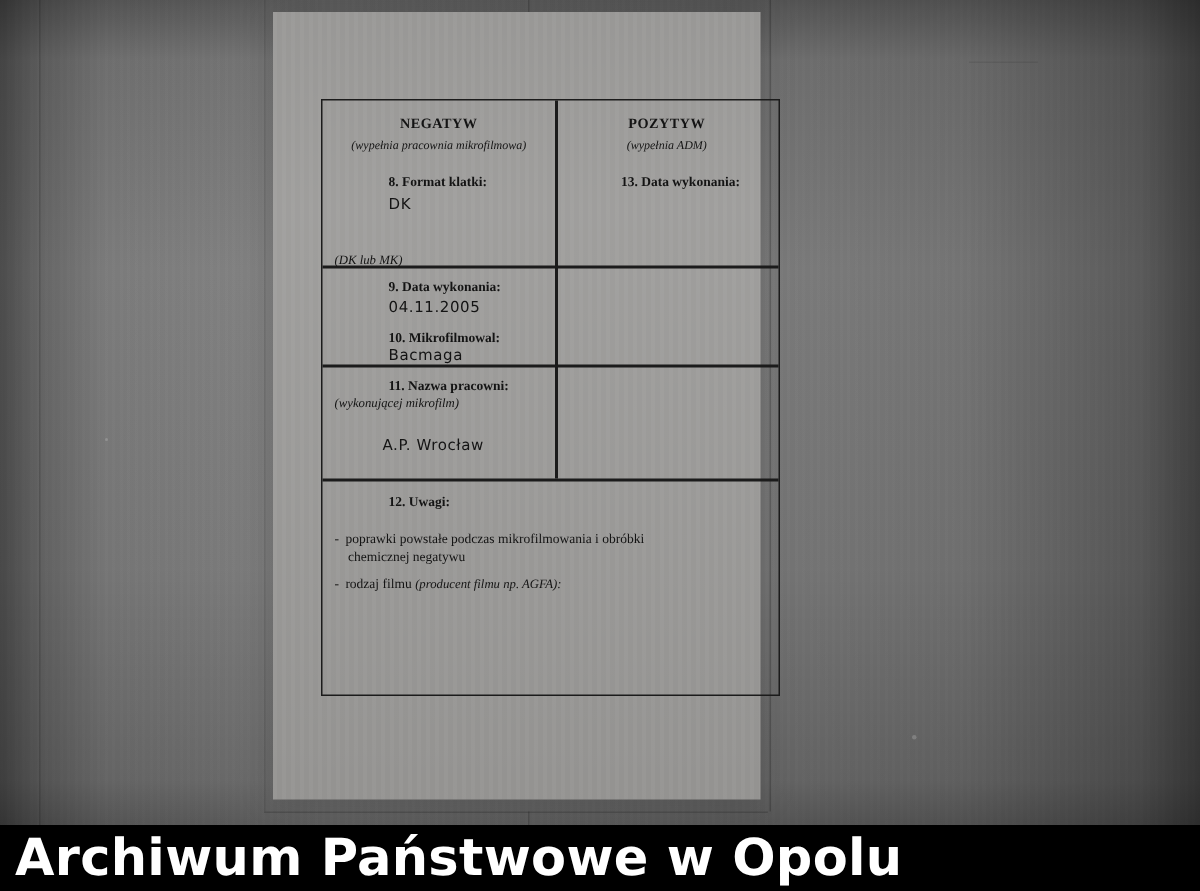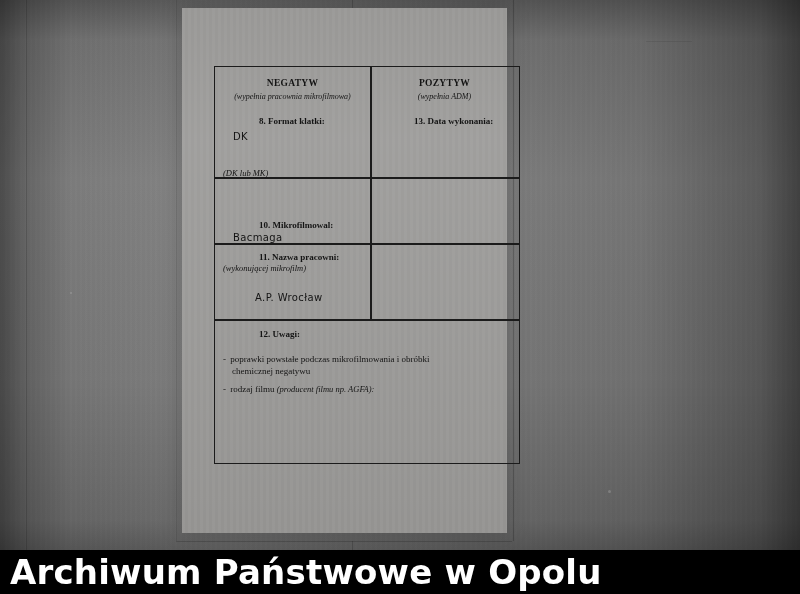--- a/index.html
+++ b/index.html
@@ -136,21 +136,21 @@
   }
 
   .lbl { font-weight: bold; font-size: 9px; margin-left: 36px; }
   .lbl-it { font-style: italic; font-size: 8.5px; font-weight: normal; }
   .val {
     font-family: "DejaVu Sans", sans-serif;
     font-size: 10px;
     font-weight: normal;
     letter-spacing: 0.4px;
   }
-  .val.indent { margin-left: 10px; }
+  .val.indent { margin-left: 36px; }
   .val.indent2 { margin-left: 32px; }
   .note-it { font-style: italic; font-size: 8.5px; }
 
   .uwagi-line { margin-top: 7px; }
   .uwagi-line .bullet { margin-right: 2px; }
 
   
   #banner {
     position: absolute;
     left: 0;
@@ -216,20 +216,24 @@
       <div class="lbl">8. Format klatki:</div>
       <div class="val indent" style="margin-top:4px;">DK</div>
       <div class="note-it" style="margin-top:24px;">(DK lub MK)</div>
     </div>
 
     <div class="cell" style="left:155px; top:44px; width:149px;">
       <div class="lbl">13. Data wykonania:</div>
       <div class="val"></div>
     </div>
 
+    <div class="cell" style="left:0; top:114px; width:155px;">
+      <div class="lbl">9. Data wykonania:</div>
+      <div class="val indent" style="margin-top:3px;">04.11.2005</div>
+    </div>
 
     <div class="cell" style="left:0; top:148px; width:155px;">
       <div class="lbl">10. Mikrofilmowal:</div>
       <div class="val indent" style="margin-top:1px;">Bacmaga</div>
     </div>
 
 
     <div class="cell" style="left:0; top:180px; width:155px;">
       <div class="lbl">11. Nazwa pracowni:</div>
       <div class="lbl-it">(wykonującej mikrofilm)</div>

